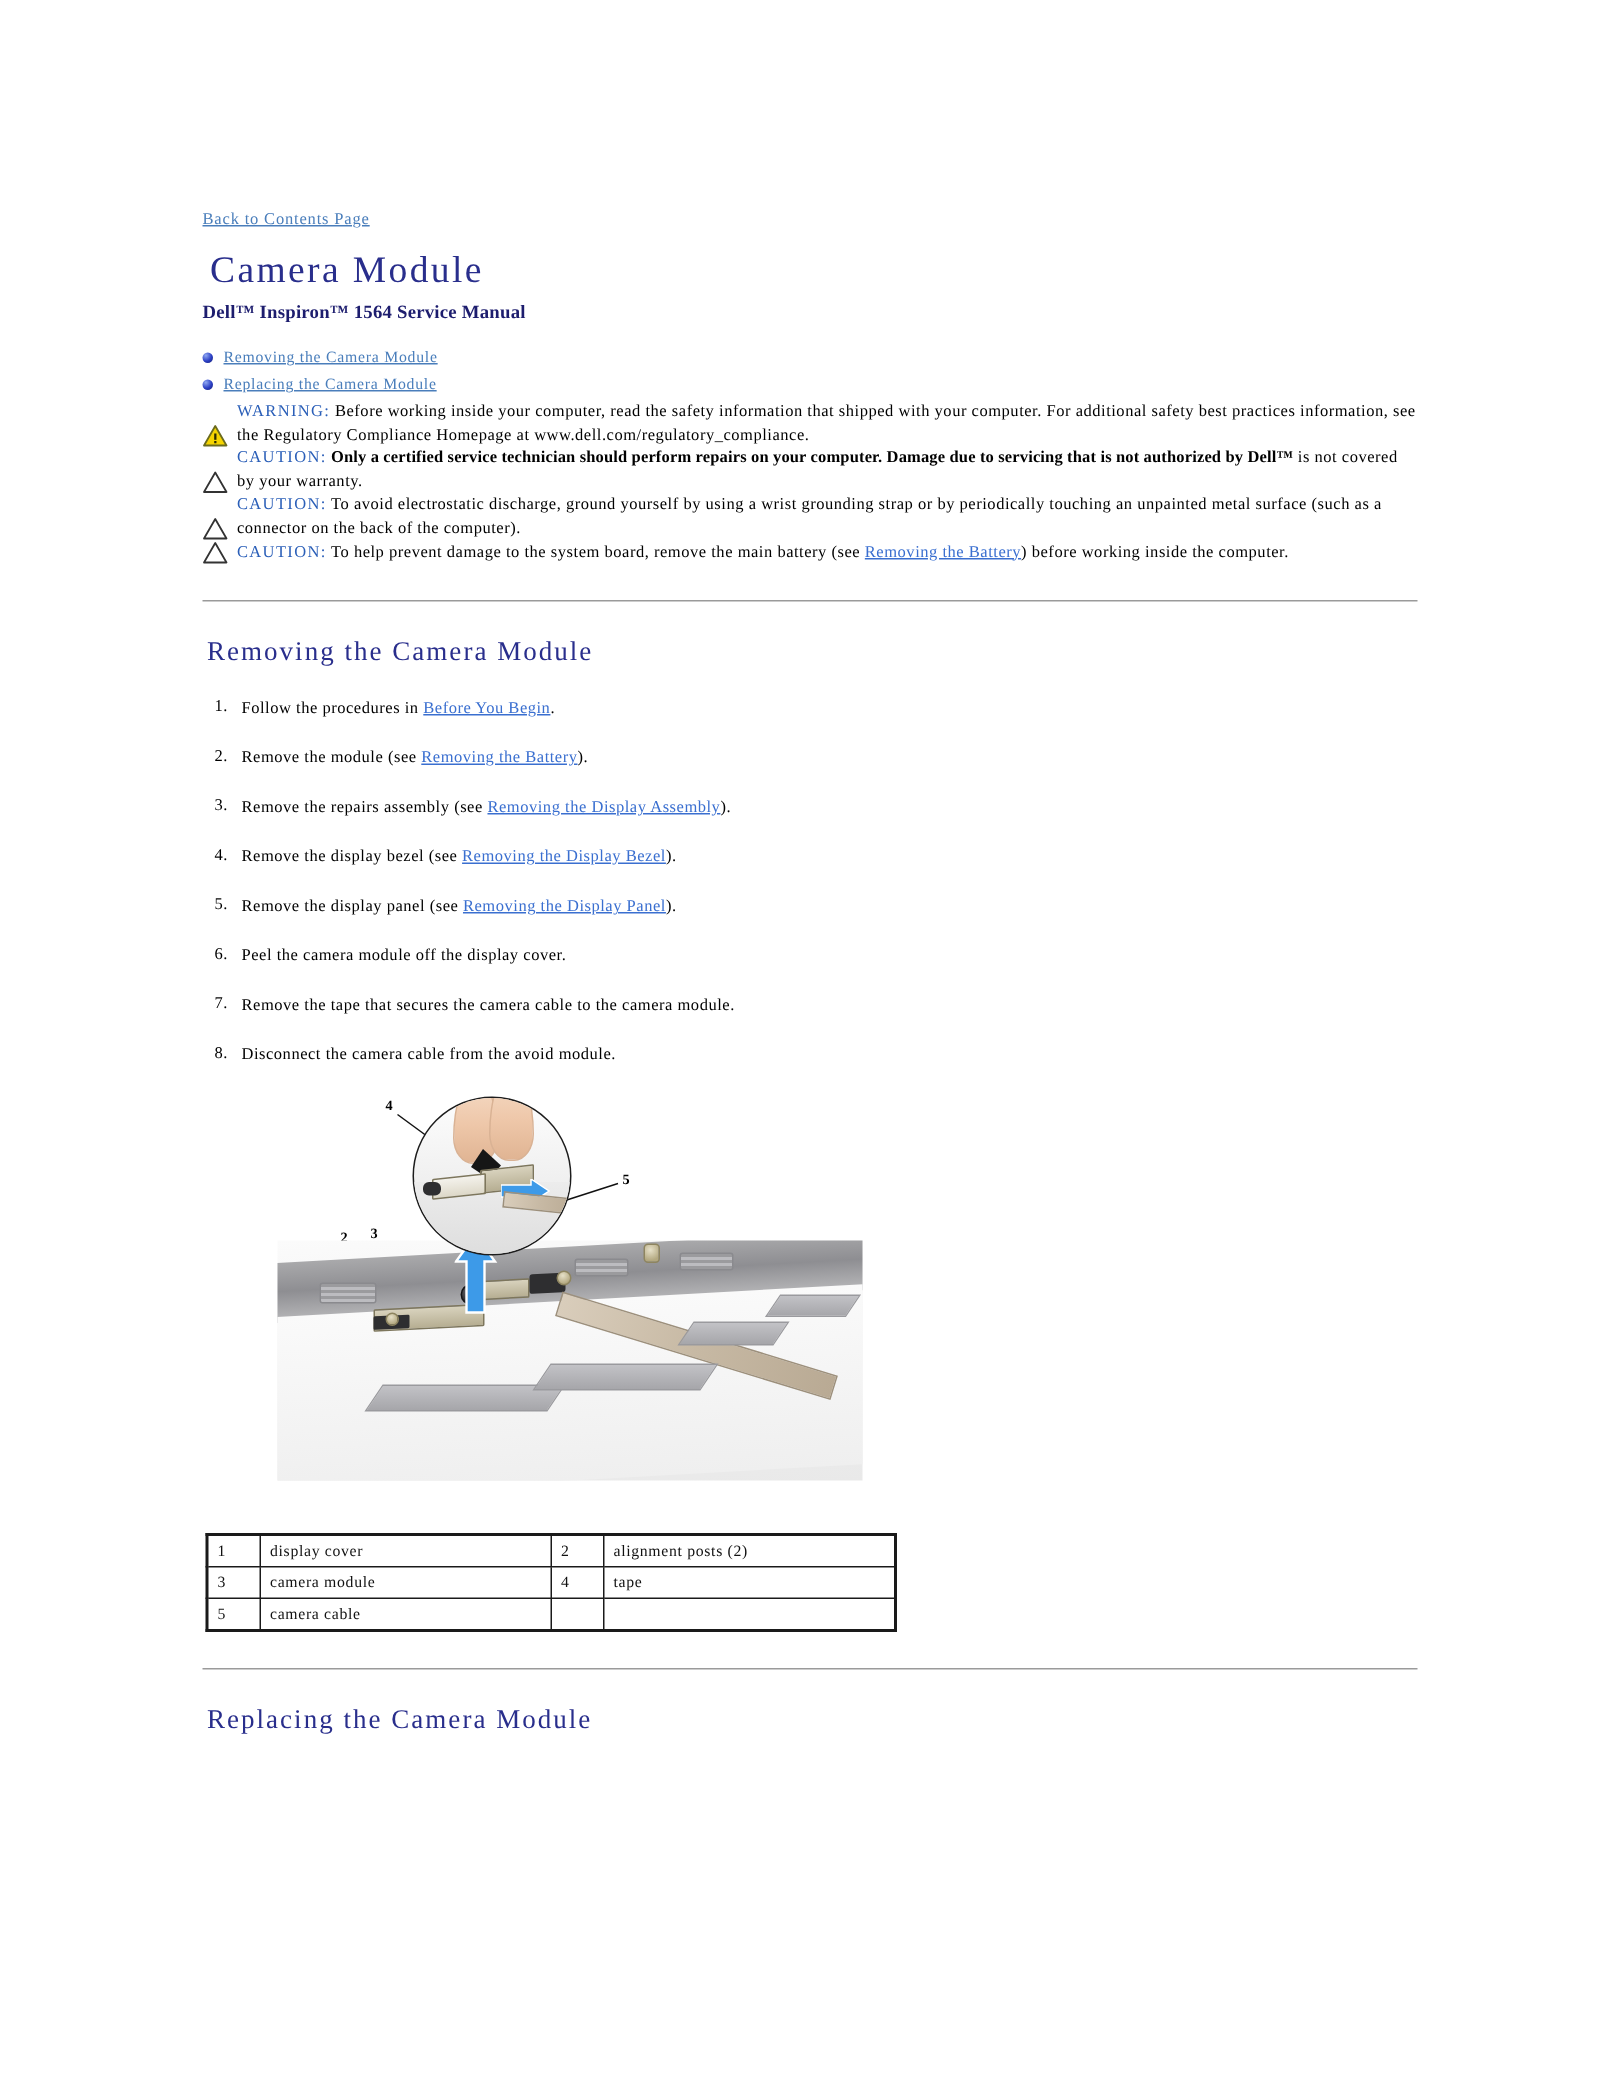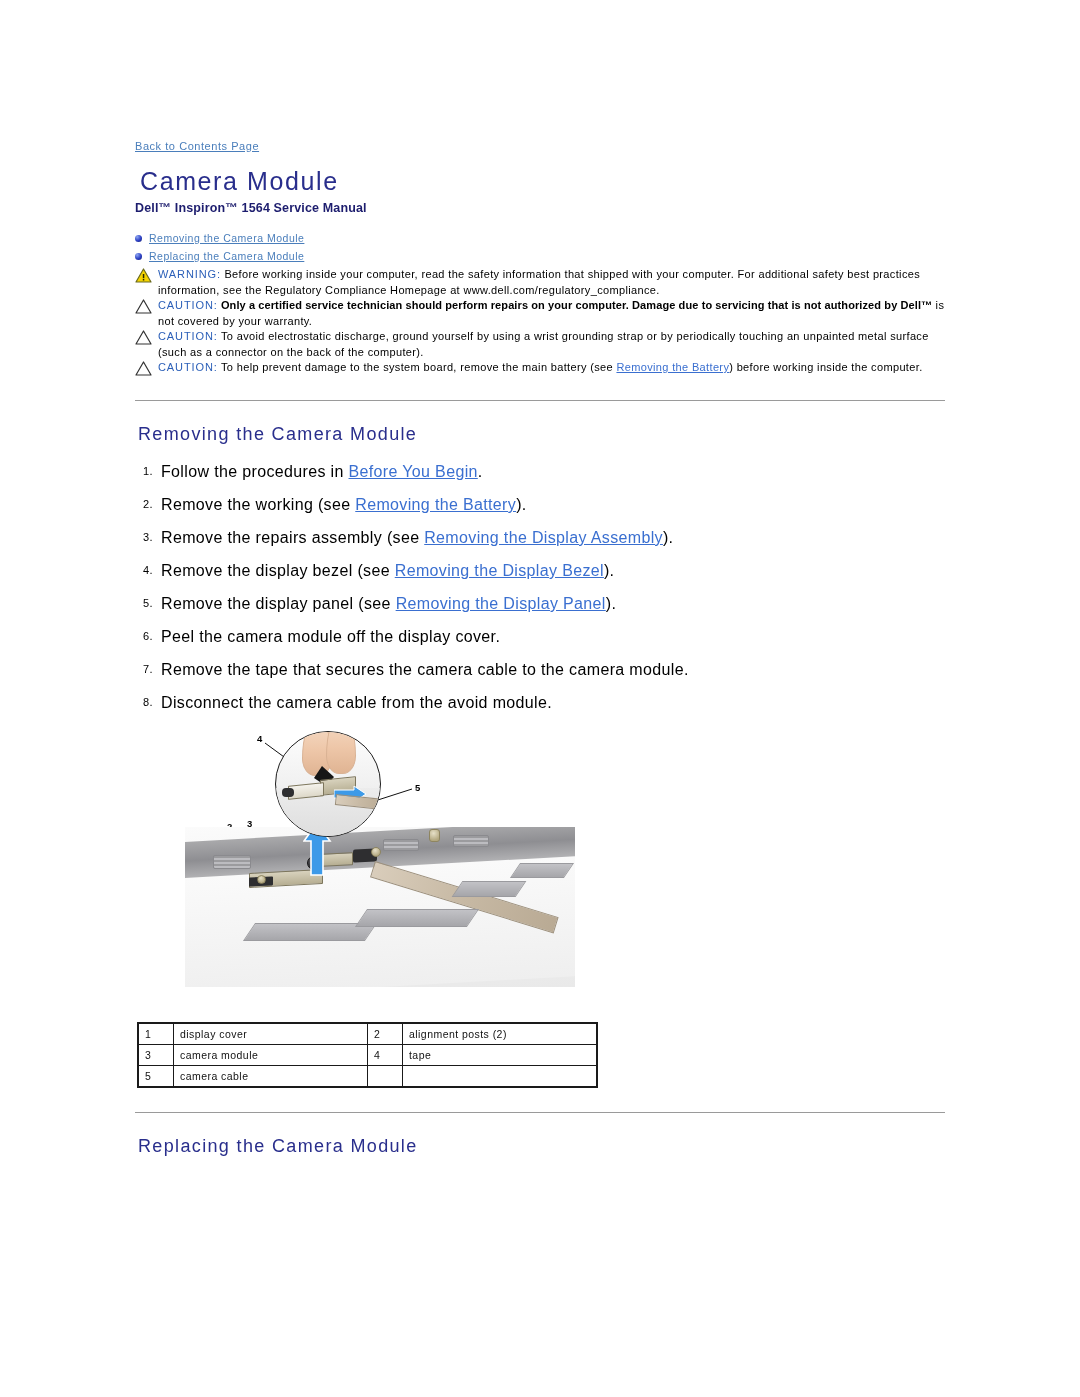--- a/index.html
+++ b/index.html
@@ -14,20 +14,21 @@
     color: #000000;
     position: relative;
     overflow: hidden;
   }
   .page {
     position: absolute;
     left: 0; top: 0;
     width: 1080px;
     height: 1113px;
     background: #ffffff;
+    font-family: Liberation Serif, serif;
   }
   .content {
     position: absolute;
     left: 135px;
     top: 136px;
     width: 810px;
   }
 
   
   .backlink {
@@ -78,20 +79,21 @@
     font-size: 10.5px;
     color: #4a7ebb;
     text-decoration: underline;
     letter-spacing: .5px;
     line-height: 13px;
   }
 
   
   .adm {
     display: flex;
+    align-items: flex-end;
   }
   .adm-icon {
     width: 23px;
     flex: none;
     padding-top: 1px;
   }
   .adm-body {
     font-size: 11px;
     line-height: 15.5px;
     letter-spacing: .35px;
@@ -136,21 +138,21 @@
   .step-n {
     width: 26px;
     flex: none;
     font-size: 11px;
     letter-spacing: .3px;
     text-align: left;
     padding-left: 8px;
     box-sizing: border-box;
   }
   .step-t {
-    font-size: 16px;
+    font-size: 11px;
     letter-spacing: .35px;
     line-height: 14px;
   }
   .step-t a, .inline-link {
     color: #3a6fd0;
     text-decoration: underline;
   }
 
   .note-row {
     display: flex;
@@ -348,21 +350,21 @@
 
   <div class="steps">
 
     <div class="step">
       <div class="step-n">1.</div>
       <div class="step-t"><span>Follow the procedures in </span><a href="#">Before You Begin</a><span>.</span></div>
     </div>
 
     <div class="step">
       <div class="step-n">2.</div>
-      <div class="step-t"><span>Remove the working (see </span><a href="#">Removing the Battery</a><span>).</span></div>
+      <div class="step-t"><span>Remove the module (see </span><a href="#">Removing the Battery</a><span>).</span></div>
     </div>
 
     <div class="step">
       <div class="step-n">3.</div>
       <div class="step-t"><span>Remove the repairs assembly (see </span><a href="#">Removing the Display Assembly</a><span>).</span></div>
     </div>
 
     <div class="step">
       <div class="step-n">4.</div>
       <div class="step-t"><span>Remove the display bezel (see </span><a href="#">Removing the Display Bezel</a><span>).</span></div>

